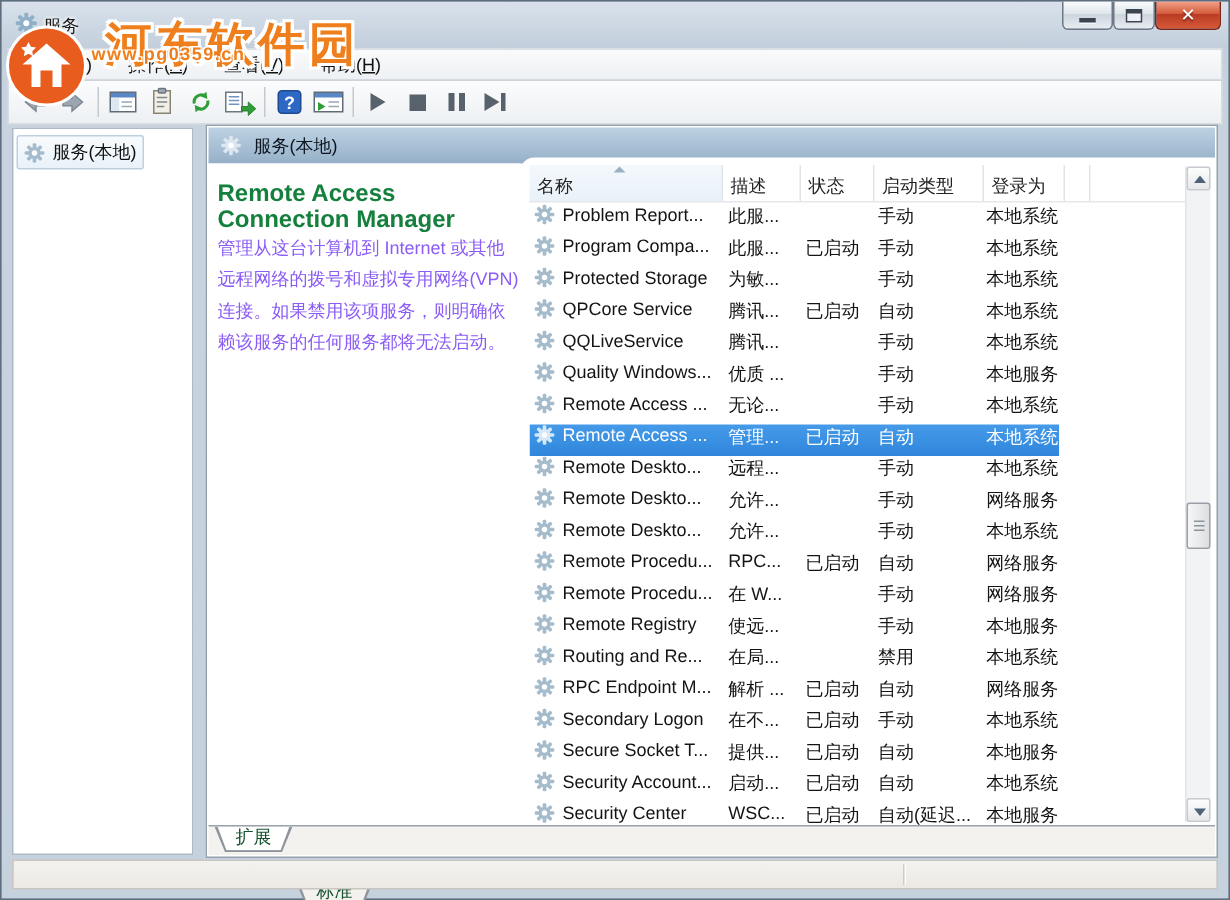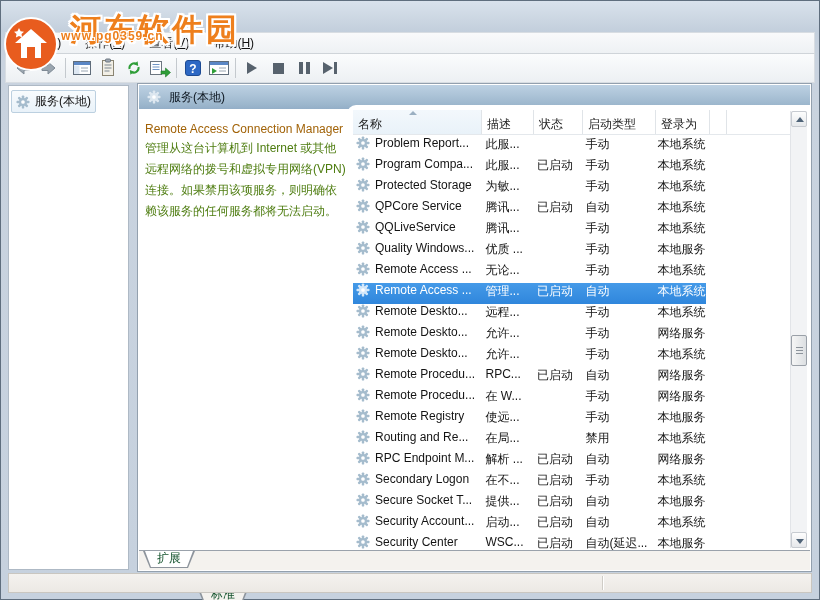--- a/index.html
+++ b/index.html
@@ -50,23 +50,23 @@
   .tree-item .lbl { font-size:12px; color:#111; white-space:nowrap; }
   .gear { color:#a5bccd; flex:0 0 auto; }
 
   .main-panel { position:absolute; left:129px; right:0; top:0; bottom:0; background:#fff; border:1px solid #93a0ae; }
   .band { position:absolute; left:1px; right:1px; top:1px; height:24px;
     background:linear-gradient(#bdd1e3,#9db7cd 80%,#93aec7); display:flex; align-items:center; padding-left:8px; gap:8px; }
   .band .lbl { font-size:12px; color:#0d1620; }
   .band .gear { color:#dde7f0; }
 
   .detail-pane { position:absolute; left:1px; top:25px; width:208px; bottom:21px; background:#fff; padding:8px 0 0 6px; }
-  .svc-title { width:202px; font-size:12px; font-weight:normal; color:#a16207; line-height:17px; margin-top:4px; }
+  .svc-title { width:202px; font-size:16px; font-weight:bold; color:#15803d; line-height:17px; margin-top:4px; }
   .desc-label { font-size:12px; color:#000; margin-top:22px; }
-  .desc-text { width:202px; font-size:12px; color:#4d7c0f; line-height:21px; }
+  .desc-text { width:202px; font-size:12px; color:#8b5cf6; line-height:21px; }
 
   .table-panel { position:absolute; left:209px; right:1px; top:21px; bottom:21px; background:#fff;
     border-top-left-radius:9px; overflow:hidden; }
   .thead { position:absolute; left:6px; right:10px; top:5px; height:25px; display:flex; border-bottom:1px solid #e4e8ec; }
   .th { font-size:12px; color:#222; padding:6px 0 0 5px; border-right:1px solid #e0e4e8; position:relative; white-space:nowrap; overflow:hidden; }
   .th.sorted { background:linear-gradient(#f3f8fc,#e9f2f9); }
   .sort-arrow { position:absolute; top:1px; left:56px; width:0; height:0;
     border-left:4px solid transparent; border-right:4px solid transparent; border-bottom:4px solid #9bb0c2; }
   .th-fill { flex:1; border-right:none; }
   .rows { position:absolute; left:6px; right:22px; top:31px; bottom:0; overflow:hidden; }
@@ -108,20 +108,46 @@
   .wm-name { position:absolute; left:69px; top:8px; font-size:31px; font-weight:bold; letter-spacing:3px; color:#ee7f1c; white-space:nowrap;
     text-shadow:-2px -2px 0 #fff,2px -2px 0 #fff,-2px 2px 0 #fff,2px 2px 0 #fff,0 -2px 0 #fff,0 2px 0 #fff,-2px 0 0 #fff,2px 0 0 #fff; }
   .wm-url { position:absolute; left:60px; top:28px; font-size:12px; font-weight:bold; letter-spacing:1px; color:#ee7f1c; white-space:nowrap;
     text-shadow:-1px -1px 0 #fff,1px -1px 0 #fff,-1px 1px 0 #fff,1px 1px 0 #fff; }
 </style>
 </head>
 <body>
 
 <div class="window">
 
+  <div class="titlebar">
+    <span class="title-icon">
+      <svg width="15" height="15" viewBox="0 0 16 16">
+          <g fill="currentColor">
+            <rect x="6.6" y="0.5" width="2.8" height="15" rx="1"></rect>
+            <rect x="0.5" y="6.6" width="15" height="2.8" rx="1"></rect>
+            <rect x="6.6" y="0.5" width="2.8" height="15" rx="1" transform="rotate(45 8 8)"></rect>
+            <rect x="6.6" y="0.5" width="2.8" height="15" rx="1" transform="rotate(-45 8 8)"></rect>
+            <circle cx="8" cy="8" r="4.6"></circle>
+          </g>
+          <circle cx="8" cy="8" r="2.1" fill="#fff"></circle>
+        </svg>
+    </span>
+    <span class="title-text">服务</span>
+    <div class="winbtns">
+      <div class="winbtn min">
+          <span class="glyph-min"></span>
+        </div>
+      <div class="winbtn max">
+          <span class="glyph-max"></span>
+        </div>
+      <div class="winbtn close">
+          <span class="glyph-close">✕</span>
+        </div>
+    </div>
+  </div>
 
   <div class="menubar" id="menubar">
       <div class="menu-item">文件(<u>F</u>)</div>
       <div class="menu-item">操作(<u>A</u>)</div>
       <div class="menu-item">查看(<u>V</u>)</div>
       <div class="menu-item">帮助(<u>H</u>)</div>
     </div>
 
   <div class="toolbar">
     <div class="tbtn">

